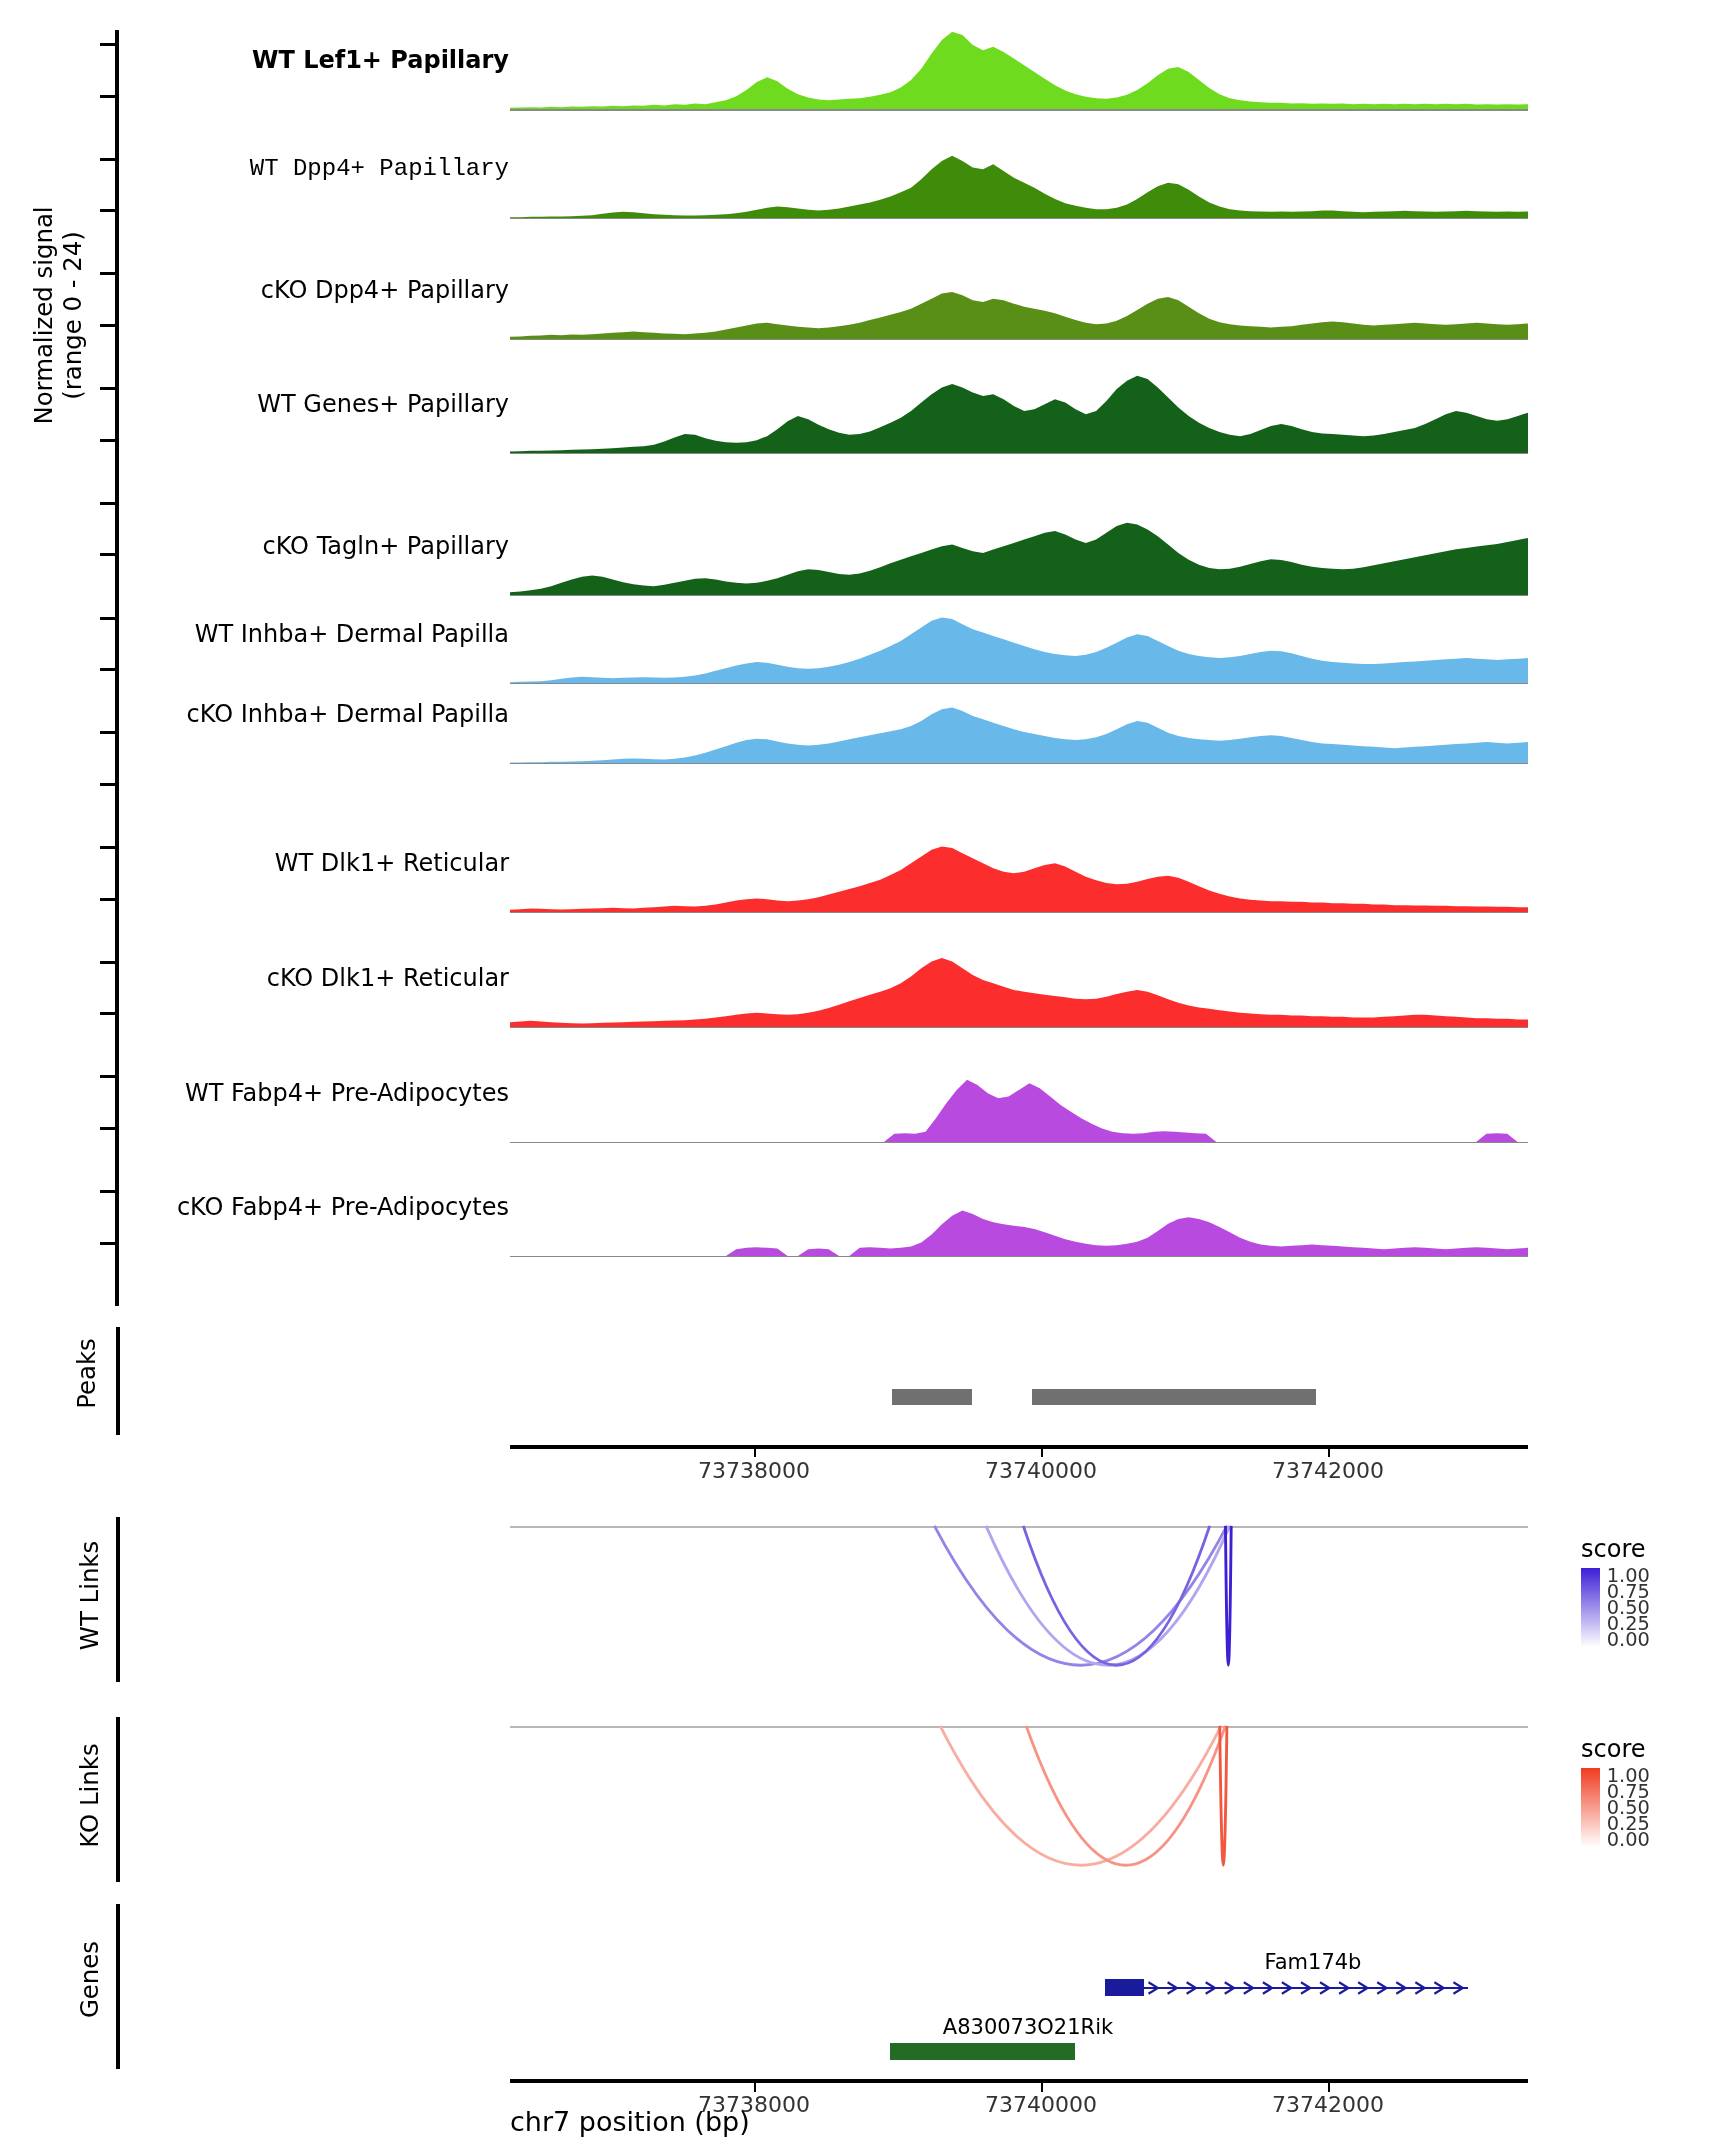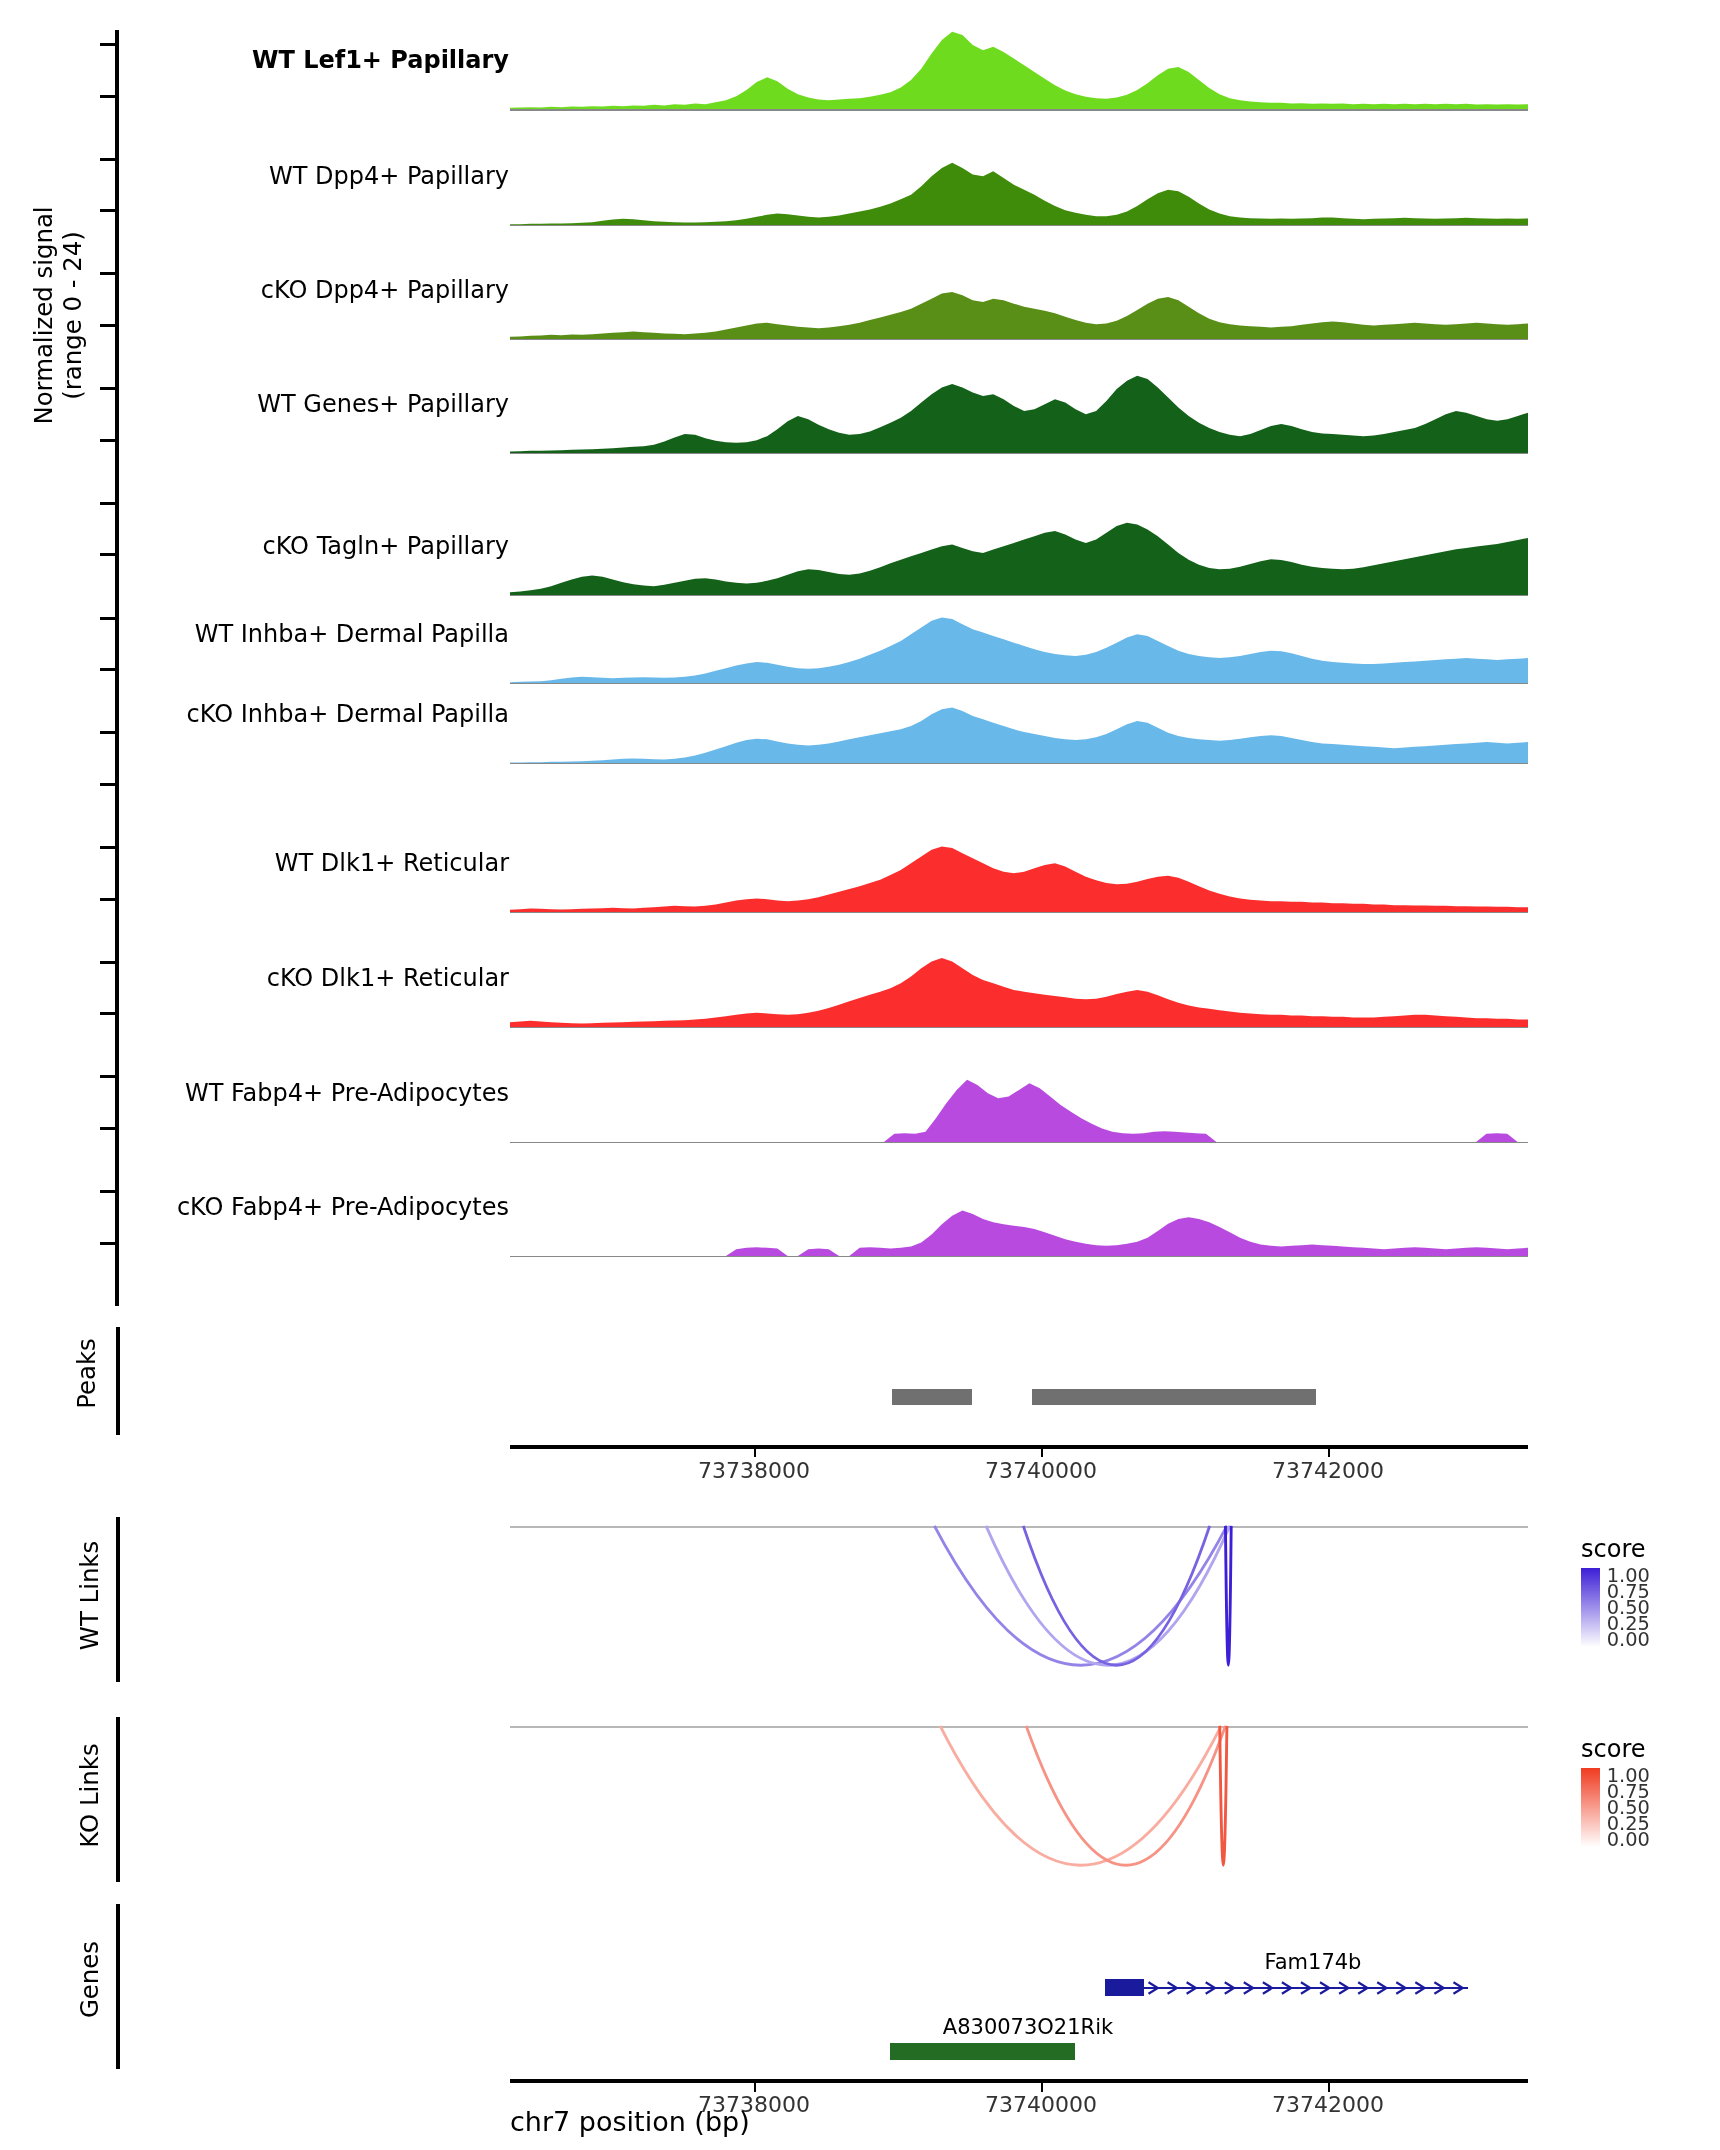--- a/index.html
+++ b/index.html
@@ -259,21 +259,21 @@
         <div class="y-tick" style="top: 1242px;"></div>
       </div>
     <div id="tracks">
         <div class="track" style="top: 14.3px; font-weight: bold;">
           <div class="track-label">WT Lef1+ Papillary</div>
           <svg class="track-plot" viewBox="0 0 1420 160" preserveAspectRatio="none">
             <path d="M 0 132 L 0.0 130.6 L 14.3 130.1 L 28.7 129.7 L 43.0 130.1 L 57.4 129.2 L 71.7 129.7 L 86.1 128.7 L 100.4 129.2 L 114.7 128.3 L 129.1 128.7 L 143.4 127.8 L 157.8 128.3 L 172.1 127.3 L 186.5 127.8 L 200.8 126.4 L 215.2 127.3 L 229.5 125.5 L 243.8 126.4 L 258.2 124.5 L 272.5 125.5 L 286.9 122.7 L 301.2 119.9 L 315.6 114.3 L 329.9 105.9 L 344.2 94.7 L 358.6 88.1 L 372.9 93.7 L 387.3 104.0 L 401.6 111.5 L 416.0 116.1 L 430.3 118.9 L 444.6 119.9 L 459.0 118.9 L 473.3 118.0 L 487.7 117.1 L 502.0 115.2 L 516.4 112.4 L 530.7 108.7 L 545.1 102.1 L 559.4 91.9 L 573.7 76.0 L 588.1 55.0 L 602.4 36.3 L 616.8 24.7 L 631.1 29.3 L 645.5 43.3 L 659.8 50.3 L 674.1 45.7 L 688.5 52.7 L 702.8 62.0 L 717.2 71.3 L 731.5 80.7 L 745.9 90.0 L 760.2 99.3 L 774.5 106.3 L 788.9 111.5 L 803.2 115.2 L 817.6 117.1 L 831.9 118.0 L 846.3 116.1 L 860.6 112.4 L 874.9 105.9 L 889.3 96.5 L 903.6 85.3 L 918.0 76.0 L 932.3 73.7 L 946.7 80.7 L 961.0 91.9 L 975.4 103.1 L 989.7 111.5 L 1004.0 117.1 L 1018.4 119.9 L 1032.7 121.7 L 1047.1 122.7 L 1061.4 123.6 L 1075.8 123.6 L 1090.1 124.5 L 1104.4 124.1 L 1118.8 125.0 L 1133.1 124.5 L 1147.5 125.0 L 1161.8 124.5 L 1176.2 125.5 L 1190.5 125.0 L 1204.8 125.5 L 1219.2 125.0 L 1233.5 125.5 L 1247.9 125.0 L 1262.2 125.5 L 1276.6 125.0 L 1290.9 125.5 L 1305.3 125.0 L 1319.6 125.5 L 1333.9 125.0 L 1348.3 125.9 L 1362.6 125.5 L 1377.0 125.9 L 1391.3 125.5 L 1405.7 125.9 L 1420.0 125.5 L 1420 132 Z" fill="#6fdb1e"></path>
           </svg>
           <div class="track-baseline" style="top: 95px;"></div>
         </div>
-        <div class="track" style="top: 130px;">
+        <div class="track" style="top: 123px; font-family: Liberation Mono, monospace;">
           <div class="track-label">WT Dpp4+ Papillary</div>
           <svg class="track-plot" viewBox="0 0 1420 160" preserveAspectRatio="none">
             <path d="M 0 132 L 0.0 131.1 L 14.3 131.1 L 28.7 130.6 L 43.0 130.6 L 57.4 130.1 L 71.7 130.1 L 86.1 129.7 L 100.4 129.2 L 114.7 128.3 L 129.1 126.4 L 143.4 124.5 L 157.8 123.6 L 172.1 124.1 L 186.5 125.5 L 200.8 126.9 L 215.2 127.8 L 229.5 128.3 L 243.8 128.7 L 258.2 128.7 L 272.5 128.3 L 286.9 127.8 L 301.2 126.9 L 315.6 125.5 L 329.9 123.6 L 344.2 120.8 L 358.6 118.0 L 372.9 116.1 L 387.3 117.1 L 401.6 118.9 L 416.0 120.8 L 430.3 121.7 L 444.6 120.8 L 459.0 118.9 L 473.3 116.1 L 487.7 113.3 L 502.0 110.5 L 516.4 106.8 L 530.7 102.1 L 545.1 96.5 L 559.4 90.0 L 573.7 78.3 L 588.1 64.3 L 602.4 52.7 L 616.8 45.7 L 631.1 52.7 L 645.5 62.0 L 659.8 64.3 L 674.1 57.3 L 688.5 66.7 L 702.8 76.0 L 717.2 83.0 L 731.5 90.0 L 745.9 98.4 L 760.2 105.9 L 774.5 111.5 L 788.9 115.2 L 803.2 118.0 L 817.6 119.9 L 831.9 119.9 L 846.3 118.0 L 860.6 113.3 L 874.9 105.9 L 889.3 96.5 L 903.6 88.1 L 918.0 83.0 L 932.3 85.3 L 946.7 92.8 L 961.0 102.1 L 975.4 110.5 L 989.7 116.1 L 1004.0 119.9 L 1018.4 121.7 L 1032.7 122.7 L 1047.1 123.1 L 1061.4 123.6 L 1075.8 123.1 L 1090.1 123.6 L 1104.4 123.1 L 1118.8 122.7 L 1133.1 121.7 L 1147.5 121.7 L 1161.8 122.7 L 1176.2 123.6 L 1190.5 124.1 L 1204.8 123.6 L 1219.2 123.1 L 1233.5 122.7 L 1247.9 122.2 L 1262.2 122.7 L 1276.6 123.1 L 1290.9 123.6 L 1305.3 123.1 L 1319.6 122.7 L 1333.9 122.2 L 1348.3 122.7 L 1362.6 123.1 L 1377.0 123.6 L 1391.3 123.1 L 1405.7 123.6 L 1420.0 123.1 L 1420 132 Z" fill="#3f8c0b"></path>
           </svg>
           <div class="track-baseline" style="top: 95px;"></div>
         </div>
         <div class="track" style="top: 244px;">
           <div class="track-label">cKO Dpp4+ Papillary</div>
           <svg class="track-plot" viewBox="0 0 1420 160" preserveAspectRatio="none">
             <path d="M 0 132 L 0.0 129.2 L 14.3 128.7 L 28.7 127.8 L 43.0 127.3 L 57.4 126.4 L 71.7 126.9 L 86.1 125.9 L 100.4 126.4 L 114.7 125.5 L 129.1 124.5 L 143.4 123.6 L 157.8 122.7 L 172.1 121.7 L 186.5 122.7 L 200.8 123.6 L 215.2 124.5 L 229.5 125.0 L 243.8 125.5 L 258.2 124.5 L 272.5 123.6 L 286.9 121.7 L 301.2 118.9 L 315.6 116.1 L 329.9 113.3 L 344.2 110.5 L 358.6 109.6 L 372.9 111.5 L 387.3 113.3 L 401.6 115.2 L 416.0 116.1 L 430.3 117.1 L 444.6 116.1 L 459.0 114.3 L 473.3 112.4 L 487.7 109.6 L 502.0 105.9 L 516.4 102.1 L 530.7 98.4 L 545.1 94.7 L 559.4 90.0 L 573.7 83.0 L 588.1 76.0 L 602.4 69.0 L 616.8 66.7 L 631.1 71.3 L 645.5 78.3 L 659.8 80.7 L 674.1 76.0 L 688.5 78.3 L 702.8 83.0 L 717.2 87.2 L 731.5 90.0 L 745.9 92.8 L 760.2 96.5 L 774.5 101.2 L 788.9 105.9 L 803.2 109.6 L 817.6 111.5 L 831.9 110.5 L 846.3 106.8 L 860.6 100.3 L 874.9 91.9 L 889.3 83.0 L 903.6 76.0 L 918.0 73.7 L 932.3 78.3 L 946.7 87.2 L 961.0 96.5 L 975.4 104.0 L 989.7 108.7 L 1004.0 111.5 L 1018.4 113.3 L 1032.7 114.3 L 1047.1 115.2 L 1061.4 116.1 L 1075.8 115.2 L 1090.1 114.3 L 1104.4 112.4 L 1118.8 110.5 L 1133.1 108.7 L 1147.5 107.7 L 1161.8 108.7 L 1176.2 110.5 L 1190.5 112.4 L 1204.8 113.3 L 1219.2 112.4 L 1233.5 111.5 L 1247.9 110.5 L 1262.2 109.6 L 1276.6 110.5 L 1290.9 111.5 L 1305.3 112.4 L 1319.6 111.5 L 1333.9 110.5 L 1348.3 109.6 L 1362.6 110.5 L 1377.0 111.5 L 1391.3 112.4 L 1405.7 111.5 L 1420.0 110.5 L 1420 132 Z" fill="#5a8f17"></path>

